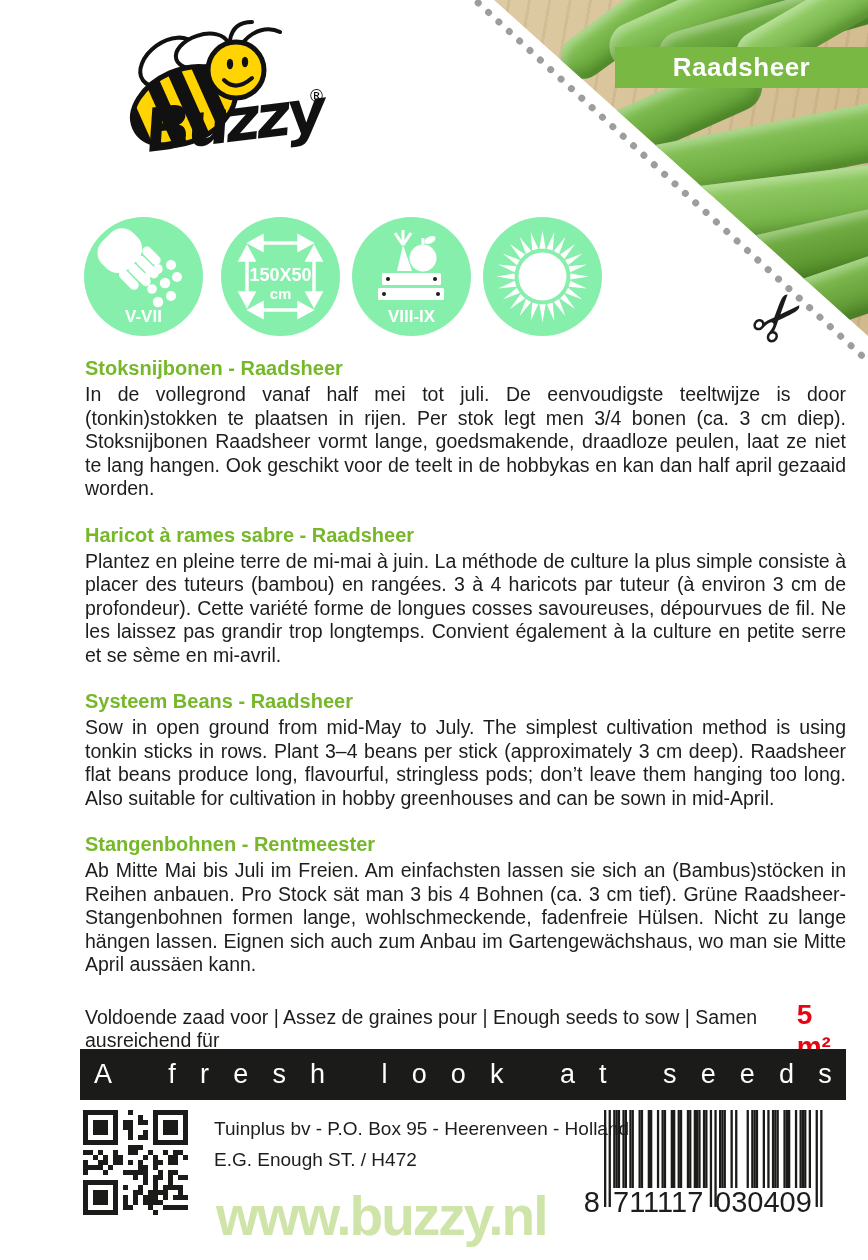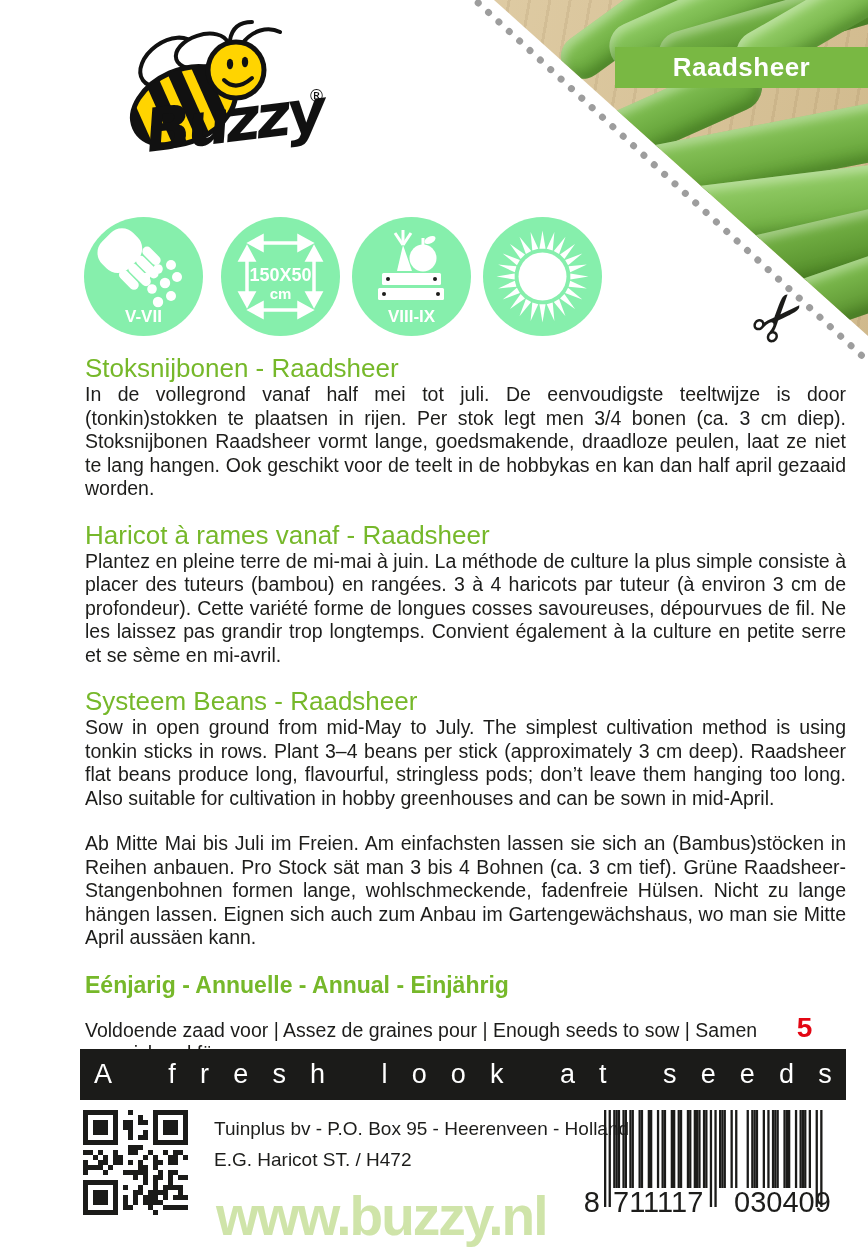--- a/index.html
+++ b/index.html
@@ -29,21 +29,21 @@
 
   
   .icon-circle{position:absolute;top:217px;width:119px;height:119px;border-radius:50%;
                background:#86efac;}
   .ic1{left:84px;} .ic2{left:221px;} .ic3{left:352px;text-decoration:underline;} .ic4{left:483px;}
   .icon-circle svg{display:block;}
   .icon-label{fill:#fff;font-weight:bold;font-size:17px;font-family:"Liberation Sans",sans-serif;}
 
   
   .sections{position:absolute;left:85px;top:356px;width:761px;}
-  .sections h3{margin:0 0 3px 0;font-size:26px;line-height:24px;color:#76b82a;font-weight:normal;}
+  .sections h3{margin:0 0 3px 0;font-size:20px;line-height:24px;color:#76b82a;font-weight:bold;}
   .sections p{margin:0 0 22px 0;font-size:19.5px;line-height:23.5px;text-align:justify;color:#1d1d1b;}
   .annual{margin:1px 0 13px 0;font-size:23px;font-weight:bold;color:#76b82a;}
   .seeds{display:flex;align-items:baseline;gap:16px;}
   .seeds .txt{font-size:19.5px;color:#1d1d1b;}
   .seeds .amount{font-size:28px;font-weight:bold;color:#e30613;}
 
   
   .tagline{position:absolute;left:80px;top:1049px;width:766px;height:51px;background:#1b1b19;
            display:flex;align-items:center;}
   .tagline .chars{flex:1;display:flex;justify-content:space-between;padding:0 14px;
@@ -56,21 +56,21 @@
   .address{position:absolute;left:214px;top:1113px;font-size:19px;line-height:31px;color:#1d1d1b;}
   .website{position:absolute;left:216px;top:1160px;font-size:55px;font-weight:bold;
            letter-spacing:-2px;color:#cfe4a9;margin-top:24px;}
   .barcode{position:absolute;left:580px;top:1110px;width:260px;height:110px;}
   .barcode svg{position:absolute;left:24px;top:0;}
   .barcode svg rect{fill:#1b1b19;}
   .bc-digit{position:absolute;top:76px;font-size:29px;color:#1d1d1b;
             font-family:"Liberation Sans",sans-serif;}
   .bc-lead{left:0;width:20px;text-align:right;}
   .bc-g1{left:33px;width:96px;text-align:left;}
-  .bc-g2{left:154px;width:97px;text-align:center;}
+  .bc-g2{left:135px;width:97px;text-align:center;}
 </style>
 </head>
 <body>
 
 <div class="page">
 
   <div class="photo">
     <div class="grain"></div>
     <div class="bean" style="left:545px;top:-14px;width:210px;height:44px;background:linear-gradient(#8cc95e,#5f9e33);transform:rotate(-36deg);"></div>
     <div class="bean" style="left:600px;top:-22px;width:265px;height:48px;background:linear-gradient(#93d067,#66a53a);transform:rotate(-24deg);"></div>
@@ -212,32 +212,32 @@
         <polygon points="85.6,49.3 87.2,55.3 103.9,47.6" fill="#fff"></polygon>
       </svg>
   </div>
 
   <div class="sections">
     <section>
       <h3>Stoksnijbonen - Raadsheer</h3>
       <p>In de vollegrond vanaf half mei tot juli. De eenvoudigste teeltwijze is door (tonkin)stokken te plaatsen in rijen. Per stok legt men 3/4 bonen (ca. 3 cm diep). Stoksnijbonen Raadsheer vormt lange, goedsmakende, draadloze peulen, laat ze niet te lang hangen. Ook geschikt voor de teelt in de hobbykas en kan dan half april gezaaid worden.</p>
     </section>
     <section>
-      <h3>Haricot à rames vanaf - Raadsheer</h3>
+      <h3>Haricot à rames sabre - Raadsheer</h3>
       <p>Plantez en pleine terre de mi-mai à juin. La méthode de culture la plus simple consiste à placer des tuteurs (bambou) en rangées. 3 à 4 haricots par tuteur (à environ 3 cm de profondeur). Cette variété forme de longues cosses savoureuses, dépourvues de fil. Ne les laissez pas grandir trop longtemps. Convient également à la culture en petite serre et se sème en mi-avril.</p>
     </section>
     <section>
       <h3>Systeem Beans - Raadsheer</h3>
       <p>Sow in open ground from mid-May to July. The simplest cultivation method is using tonkin sticks in rows. Plant 3–4 beans per stick (approximately 3 cm deep). Raadsheer flat beans produce long, flavourful, stringless pods; don’t leave them hanging too long. Also suitable for cultivation in hobby greenhouses and can be sown in mid-April.</p>
     </section>
     <section>
+      <h3>Stangenbohnen - Rentmeester</h3>
       <p>Ab Mitte Mai bis Juli im Freien. Am einfachsten lassen sie sich an (Bambus)stöcken in Reihen anbauen. Pro Stock sät man 3 bis 4 Bohnen (ca. 3 cm tief). Grüne Raadsheer-Stangenbohnen formen lange, wohlschmeckende, fadenfreie Hülsen. Nicht zu lange hängen lassen. Eignen sich auch zum Anbau im Gartengewächshaus, wo man sie Mitte April aussäen kann.</p>
     </section>
 
-    <div class="annual">Eénjarig - Annuelle - Annual - Einjährig</div>
 
     <div class="seeds">
       <span class="txt">Voldoende zaad voor | Assez de graines pour | Enough seeds to sow | Samen ausreichend für</span>
       <span class="amount">5 m²</span>
     </div>
   </div>
 
   <div class="tagline">
     <div class="chars">
         <span>A</span>
@@ -475,21 +475,21 @@
         <rect x="85" y="95" width="5" height="5"></rect>
         <rect x="90" y="95" width="5" height="5"></rect>
         <rect x="95" y="95" width="5" height="5"></rect>
         <rect x="100" y="95" width="5" height="5"></rect>
         <rect x="70" y="100" width="5" height="5"></rect>
       </svg>
   </div>
 
   <div class="address">
     <div>Tuinplus bv - P.O. Box 95 - Heerenveen - Holland</div>
-    <div>E.G. Haricot ST. / H472</div>
+    <div>E.G. Enough ST. / H472</div>
   </div>
 
   <div class="website">www.buzzy.nl</div>
 
   <div class="barcode">
     <svg viewBox="0 0 219 100" width="219" height="100">
         <rect x="0.00" y="0" width="2.3" height="97"></rect>
         <rect x="4.60" y="0" width="2.3" height="97"></rect>
         <rect x="9.20" y="0" width="2.3" height="78"></rect>
         <rect x="11.50" y="0" width="2.3" height="78"></rect>

